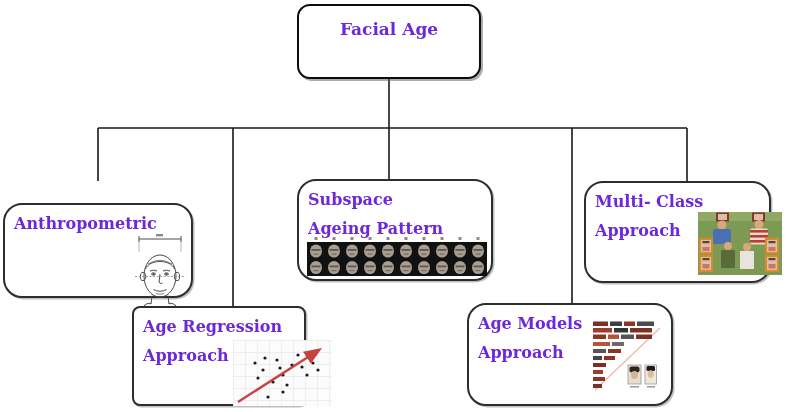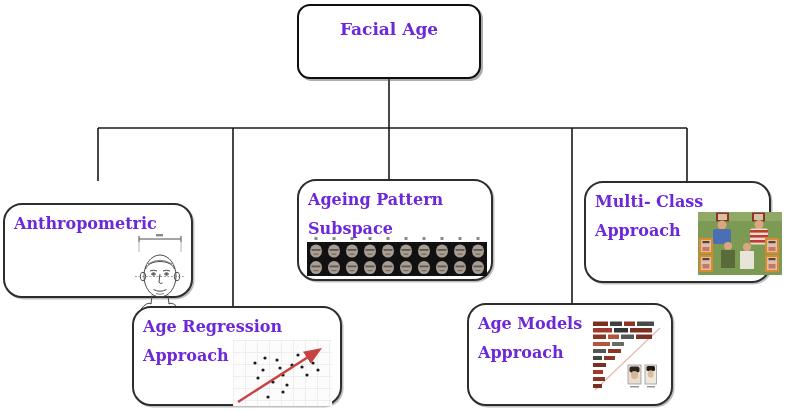--- a/index.html
+++ b/index.html
@@ -57,22 +57,22 @@
         <path d="M22.5,58.5 Q29,62 35.5,58.5"></path>
         <path d="M25,62.5 Q29,64 33,62.5" stroke-width="0.7"></path>
         <path d="M21,64.5 L20,73 M37,64.5 L38,73"></path>
         <path d="M10,78 Q16,70.5 20,72.8 M48,78 Q42,70.5 38,72.8"></path>
       </g>
     </svg>
   </div>
 
   <div class="node" style="left:297px;top:179px;width:196px;height:102px;">
     <div class="label">
+      <span>Subspace</span>
       <span>Ageing Pattern</span>
-      <span>Subspace</span>
     </div>
     <svg class="illus" style="left:8px;top:55px;" width="180" height="41" viewBox="0 0 180 41" xmlns="http://www.w3.org/2000/svg">
       <defs>
         <g id="fc">
           <ellipse cx="0" cy="0" rx="6" ry="6.6" fill="#a89e94"></ellipse>
           <rect x="-4.5" y="-2" width="9" height="1.8" fill="#5f574f"></rect>
           <rect x="-2.5" y="2.6" width="5" height="1.1" fill="#6b6159"></rect>
         </g>
       </defs>
       <g fill="#8a8a8a">
@@ -150,21 +150,21 @@
       </g>
       <g fill="#c8766a">
         <rect x="4.5" y="35" width="7" height="4"></rect>
           <rect x="4.5" y="52" width="7" height="4.5"></rect>
         <rect x="70.5" y="35" width="7" height="4"></rect>
           <rect x="70.5" y="52" width="7" height="4.5"></rect>
       </g>
     </svg>
   </div>
 
-  <div class="node" style="left:132px;top:306px;width:210px;height:100px;">
+  <div class="node" style="left:132px;top:306px;width:174px;height:100px;border-radius:8px;">
     <div class="label">
       <span>Age Regression</span>
       <span>Approach</span>
     </div>
     <svg class="illus" style="left:99px;top:32px;" width="99" height="66" viewBox="0 0 99 66" xmlns="http://www.w3.org/2000/svg">
       <defs>
         <pattern id="grid" width="12" height="12" patternUnits="userSpaceOnUse">
           <path d="M12,0 H0 V12" fill="none" stroke="#dedede" stroke-width="0.9"></path>
         </pattern>
         <marker id="arr" markerWidth="9" markerHeight="8" refX="6" refY="3" orient="auto">

